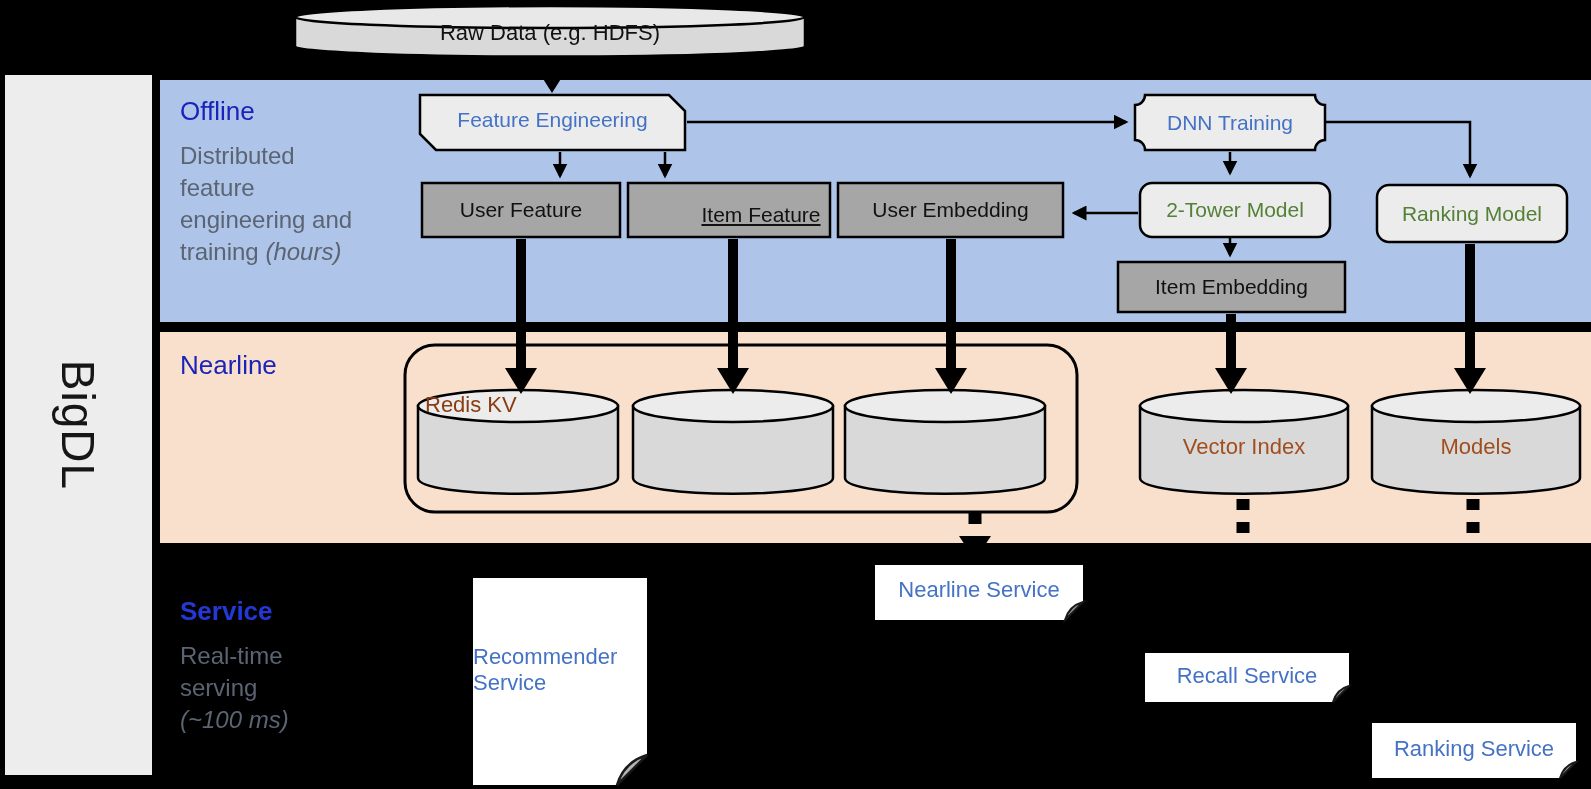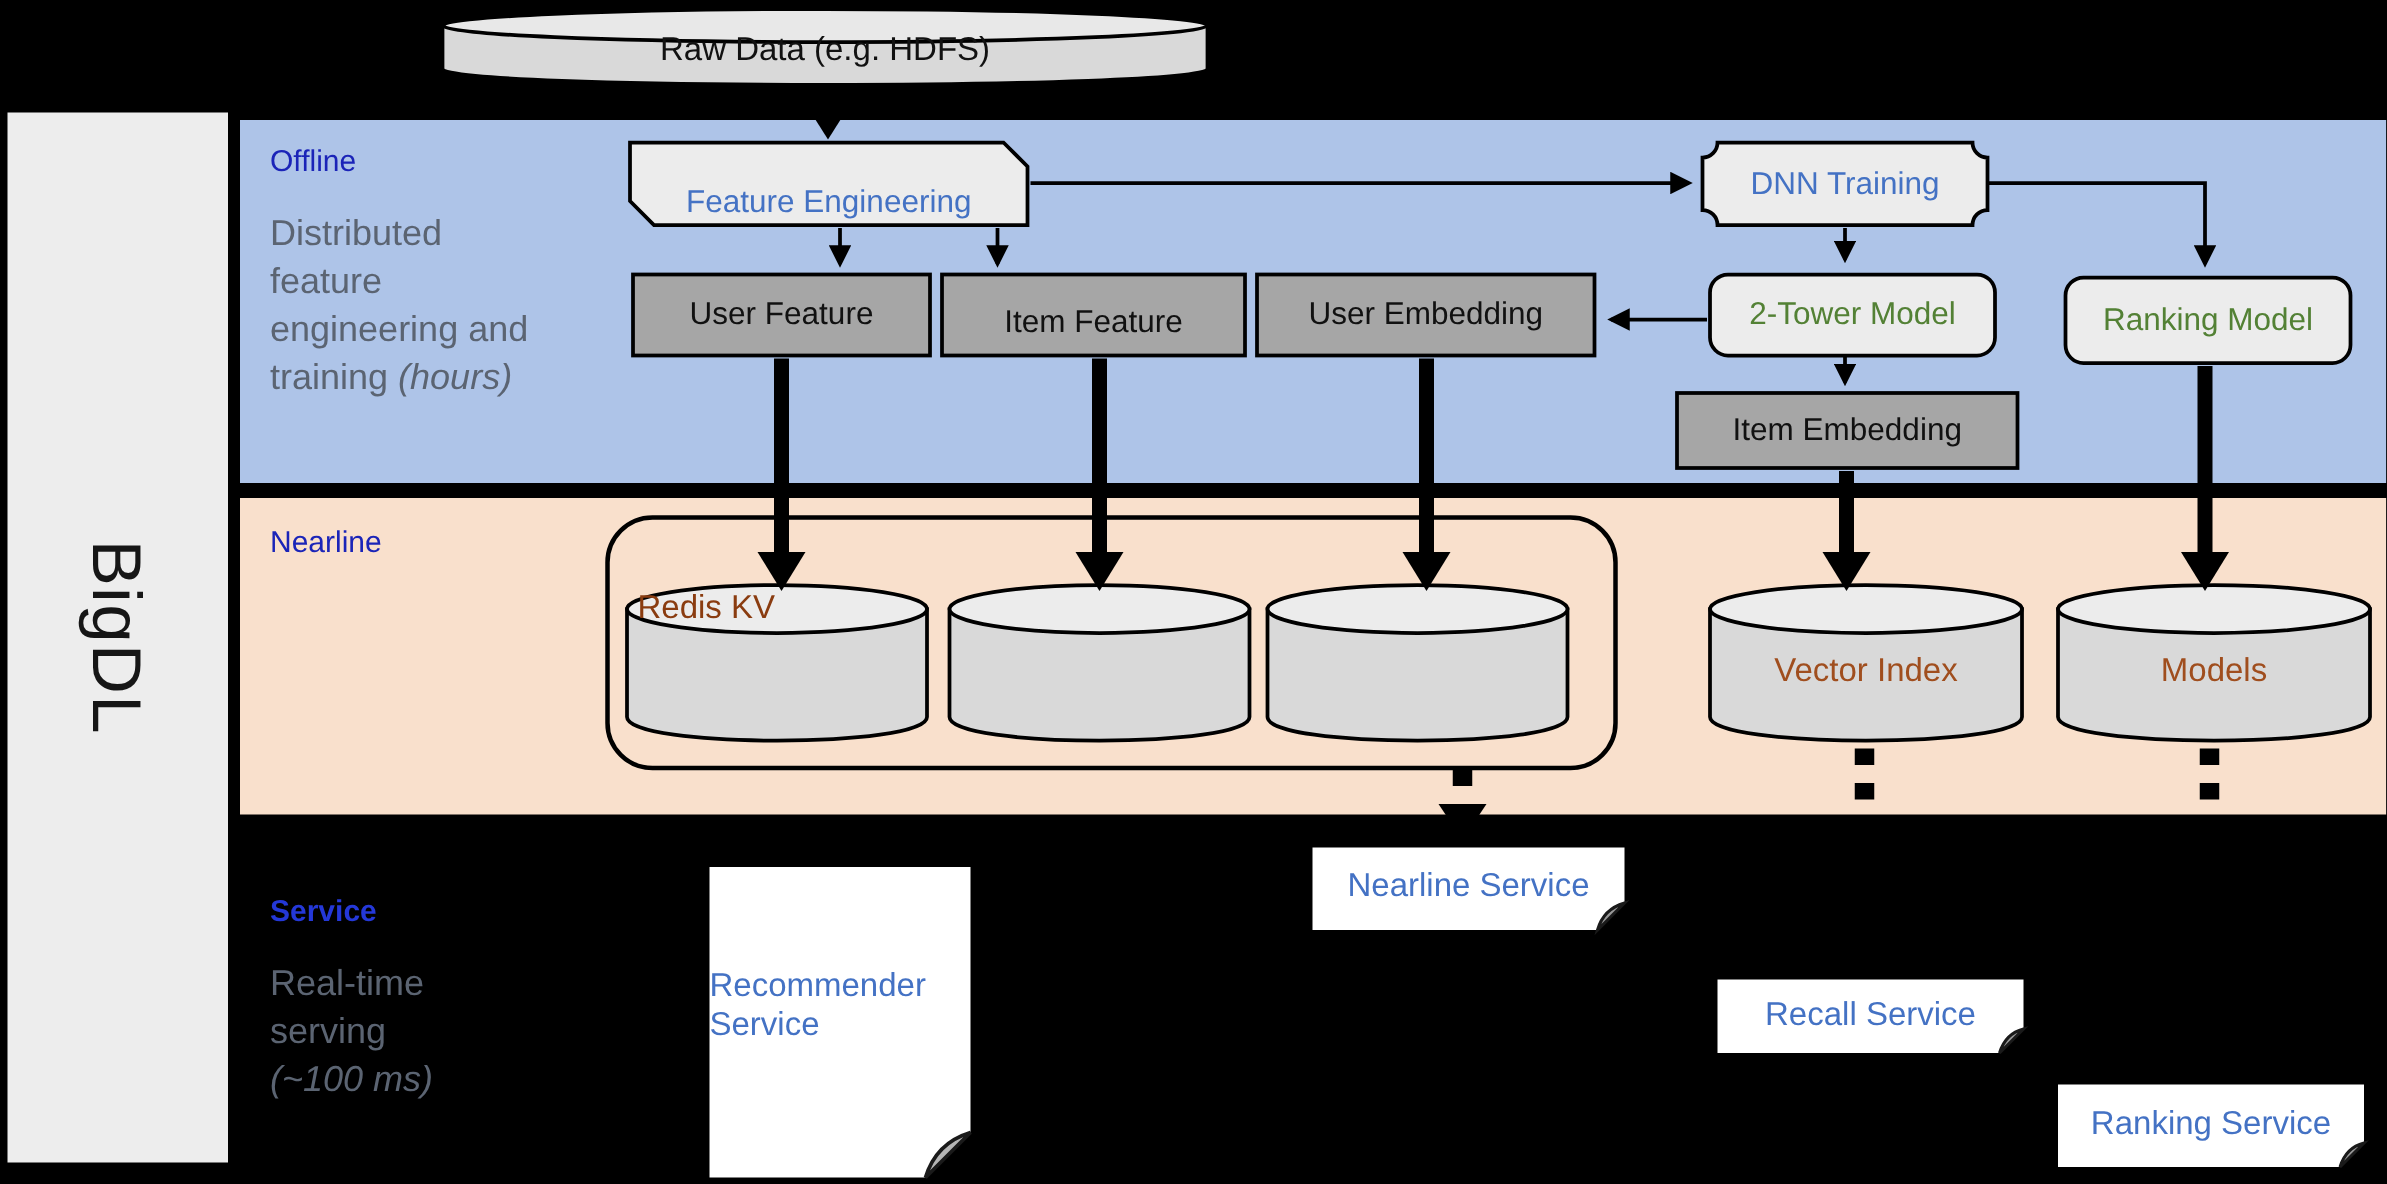--- a/index.html
+++ b/index.html
@@ -28,21 +28,21 @@
     position:absolute;z-index:2;display:flex;align-items:center;justify-content:center;
     text-align:left;line-height:1.2;pointer-events:none;
   }
   .label.tl{align-items:flex-start;justify-content:flex-start;text-align:left;}
   .node-blue{color:var(--accent_blue);font-size:21px;}
   .node-black{color:#111;font-size:21px;}
   .node-green{color:var(--accent_green);font-size:21px;}
   .node-brown{color:var(--brown_light);font-size:22px;}
   .redis{color:var(--brown_dark);font-size:22px;}
   .svc{color:var(--accent_blue);font-size:22px;}
-  .sec-title{font-size:20px;color:var(--title_blue);}
+  .sec-title{font-size:26px;color:var(--title_blue);}
   .sec-title.bright{color:var(--title_blue_bright);font-weight:700;}
   .sec-desc{font-size:24px;color:var(--desc_gray);line-height:1.33;}
   .sec-desc i{font-style:italic;}
   .raw-label{font-size:22px;color:#111;}
   .brand{
     position:absolute;z-index:2;left:5px;top:75px;width:147px;height:700px;
     display:flex;align-items:center;justify-content:center;
   }
   .brand span{
     transform:rotate(90deg);font-size:46px;color:#161616;letter-spacing:1px;white-space:nowrap;
@@ -137,24 +137,24 @@
     <span>BigDL</span>
   </div>
 
   <div class="label raw-label" style="left:295px;top:16px;width:510px;height:34px;">Raw Data (e.g. HDFS)</div>
 
   <div class="label tl sec-title" style="left:180px;top:96px;width:220px;height:32px;">Offline</div>
   <div class="label tl sec-desc" style="left:180px;top:140px;width:195px;height:140px;">
     <div><span>Distributed feature engineering and training</span> <i>(hours)</i></div>
   </div>
 
-  <div class="label node-blue" style="left:420px;top:110px;width:265px;height:49px;">Feature Engineering</div>
+  <div class="label node-blue" style="left:420px;top:95px;width:265px;height:49px;">Feature Engineering</div>
   <div class="label node-blue" style="left:1135px;top:95px;width:190px;height:55px;">DNN Training</div>
   <div class="label node-black" style="left:422px;top:183px;width:198px;height:54px;">User Feature</div>
-  <div class="label node-black" style="left:628px;top:183px;width:202px;height:64px;">Item Feature</div>
+  <div class="label node-black" style="left:660px;top:183px;width:202px;height:64px;text-decoration:underline;">Item Feature</div>
   <div class="label node-black" style="left:838px;top:183px;width:225px;height:54px;">User Embedding</div>
   <div class="label node-green" style="left:1140px;top:183px;width:190px;height:54px;">2-Tower Model</div>
   <div class="label node-black" style="left:1118px;top:262px;width:227px;height:50px;">Item Embedding</div>
   <div class="label node-green" style="left:1377px;top:185px;width:190px;height:57px;">Ranking Model</div>
 
   <div class="label tl sec-title" style="left:180px;top:350px;width:220px;height:32px;">Nearline</div>
 
   <div class="label tl redis" style="left:425px;top:352px;width:160px;height:28px;margin-top:40px;">Redis KV</div>
   <div class="label node-brown" style="left:1140px;top:420px;width:208px;height:55px;">Vector Index</div>
   <div class="label node-brown" style="left:1372px;top:420px;width:208px;height:55px;">Models</div>

